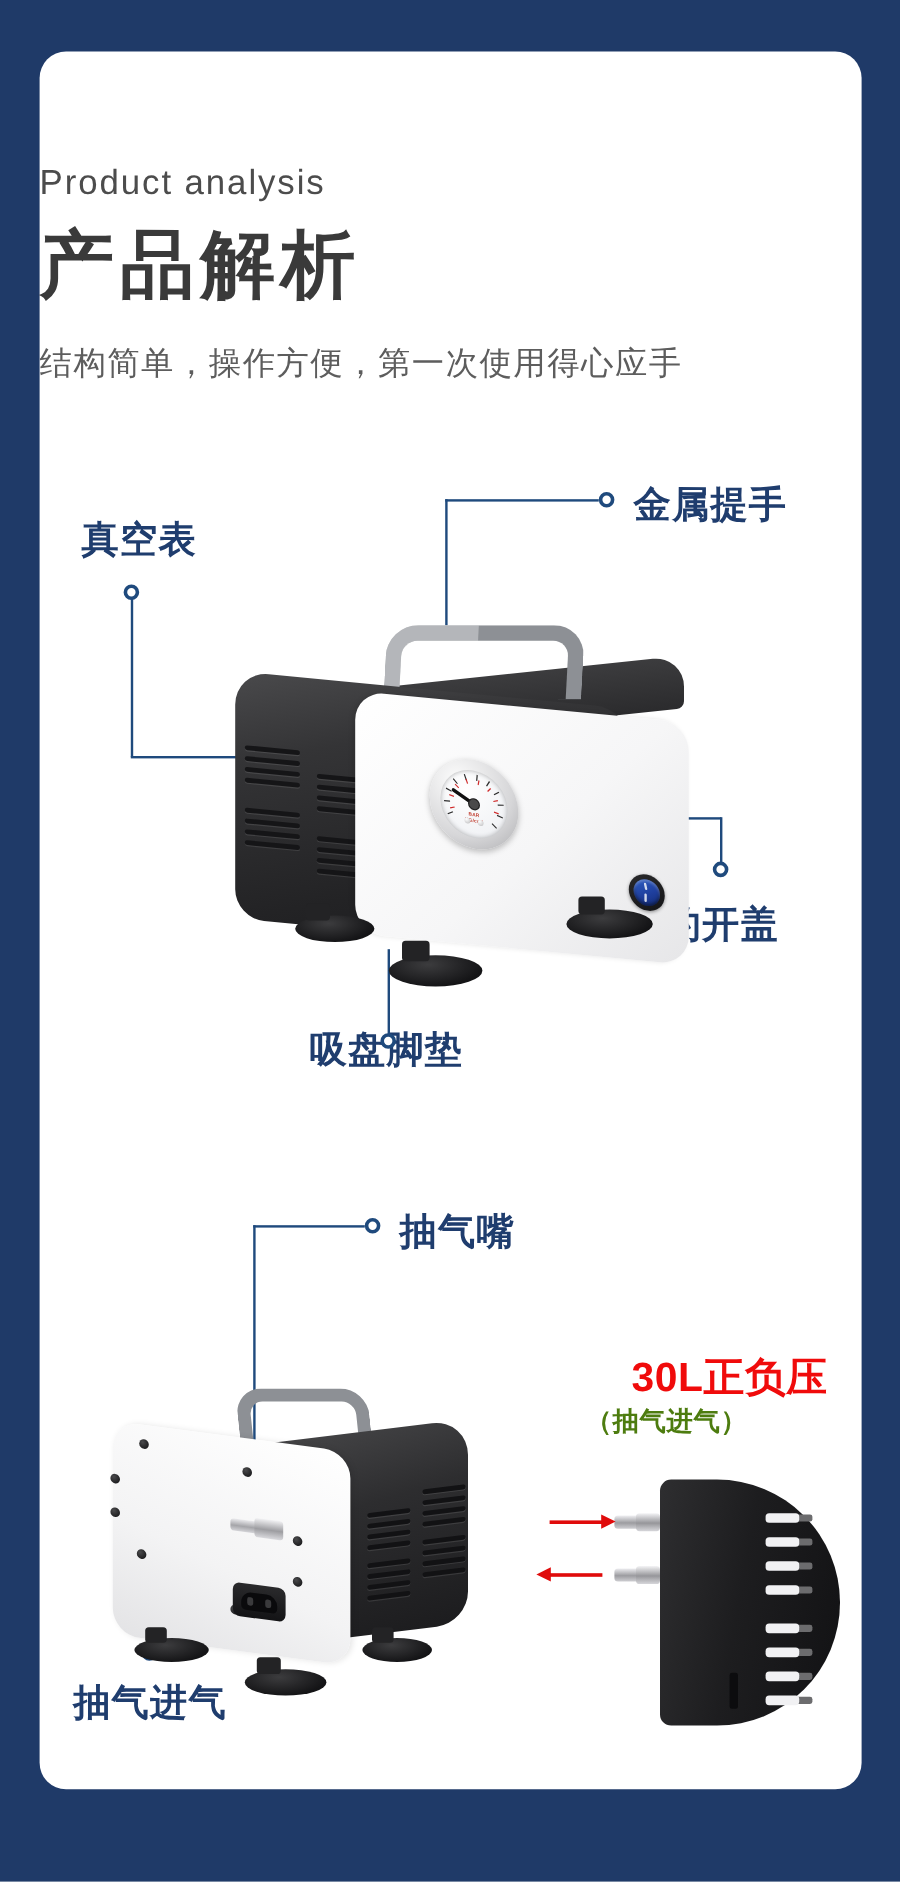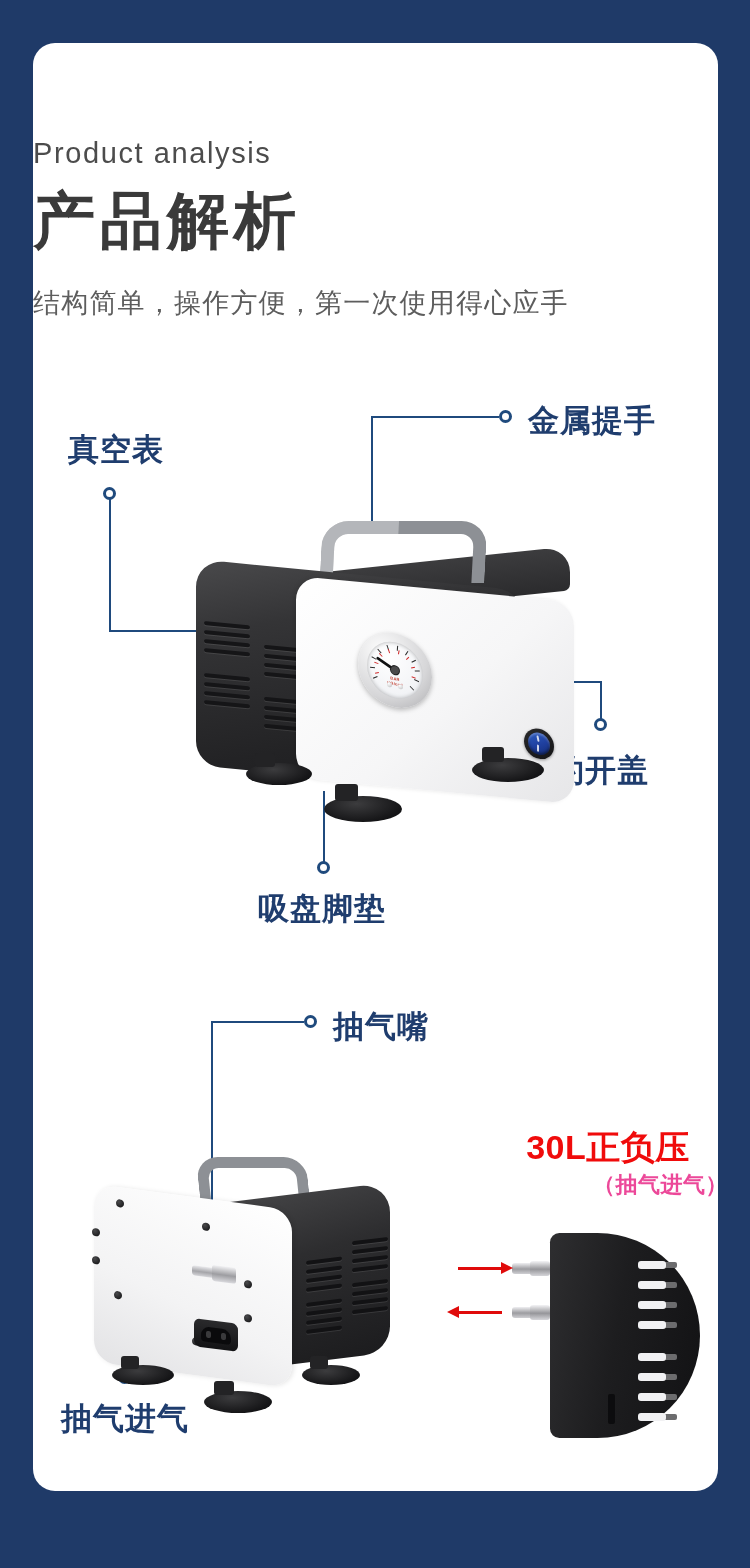--- a/index.html
+++ b/index.html
@@ -235,22 +235,22 @@
   .arrow.right::after{ right:-11px; border-left:12px solid #e00b0b; }
   .arrow.left::after{ left:-11px; border-right:12px solid #e00b0b; }
 
   
   .red-title {
     position:absolute; left:455px; top:1082px; width:240px; text-align:center;
     font-size: 34px; font-weight: 700; color: #f00b0b; letter-spacing: .5px;
     white-space: nowrap;
   }
   .red-sub {
-    position:absolute; left:455px; top:1127px; width:240px; text-align:right;
-    font-size: 22px; font-weight: 700; color: #ec4899; letter-spacing: .5px;
+    position:absolute; left:455px; top:1127px; width:240px; text-align:left;
+    font-size: 22px; font-weight: 700; color: #4d7c0f; letter-spacing: .5px;
     white-space: nowrap;
   }
 </style>
 </head>
 <body>
 
 <div class="frame">
 
   <div class="hdr">
     <div class="hdr-en">Product analysis</div>
@@ -268,21 +268,21 @@
     <div class="cl-label" style="left:35px; top:386px;">真空表</div>
     <div class="cl-dot" style="left:70px; top:444px;"></div>
     <div class="cl-v" style="left:76px; top:456px; height:132px;"></div>
     <div class="cl-h" style="left:76px; top:587px; width:245px;"></div>
 
     <div class="cl-label" style="left:488px; top:707px;">简约开盖</div>
     <div class="cl-dot" style="left:561px; top:675px;"></div>
     <div class="cl-h" style="left:476px; top:638px; width:92px;"></div>
     <div class="cl-v" style="left:567px; top:638px; height:39px;"></div>
 
-    <div class="cl-label" style="left:225px; top:845px;">吸盘脚垫</div>
+    <div class="cl-label" style="left:225px; top:811px;">吸盘脚垫</div>
     <div class="cl-dot" style="left:284px; top:818px;"></div>
     <div class="cl-v" style="left:290px; top:748px; height:72px;"></div>
 
     <div class="unit1">
 
       <div class="body-top"></div>
       <div class="handle"></div>
       <div class="body-black"></div>
 
       <div class="vents">

